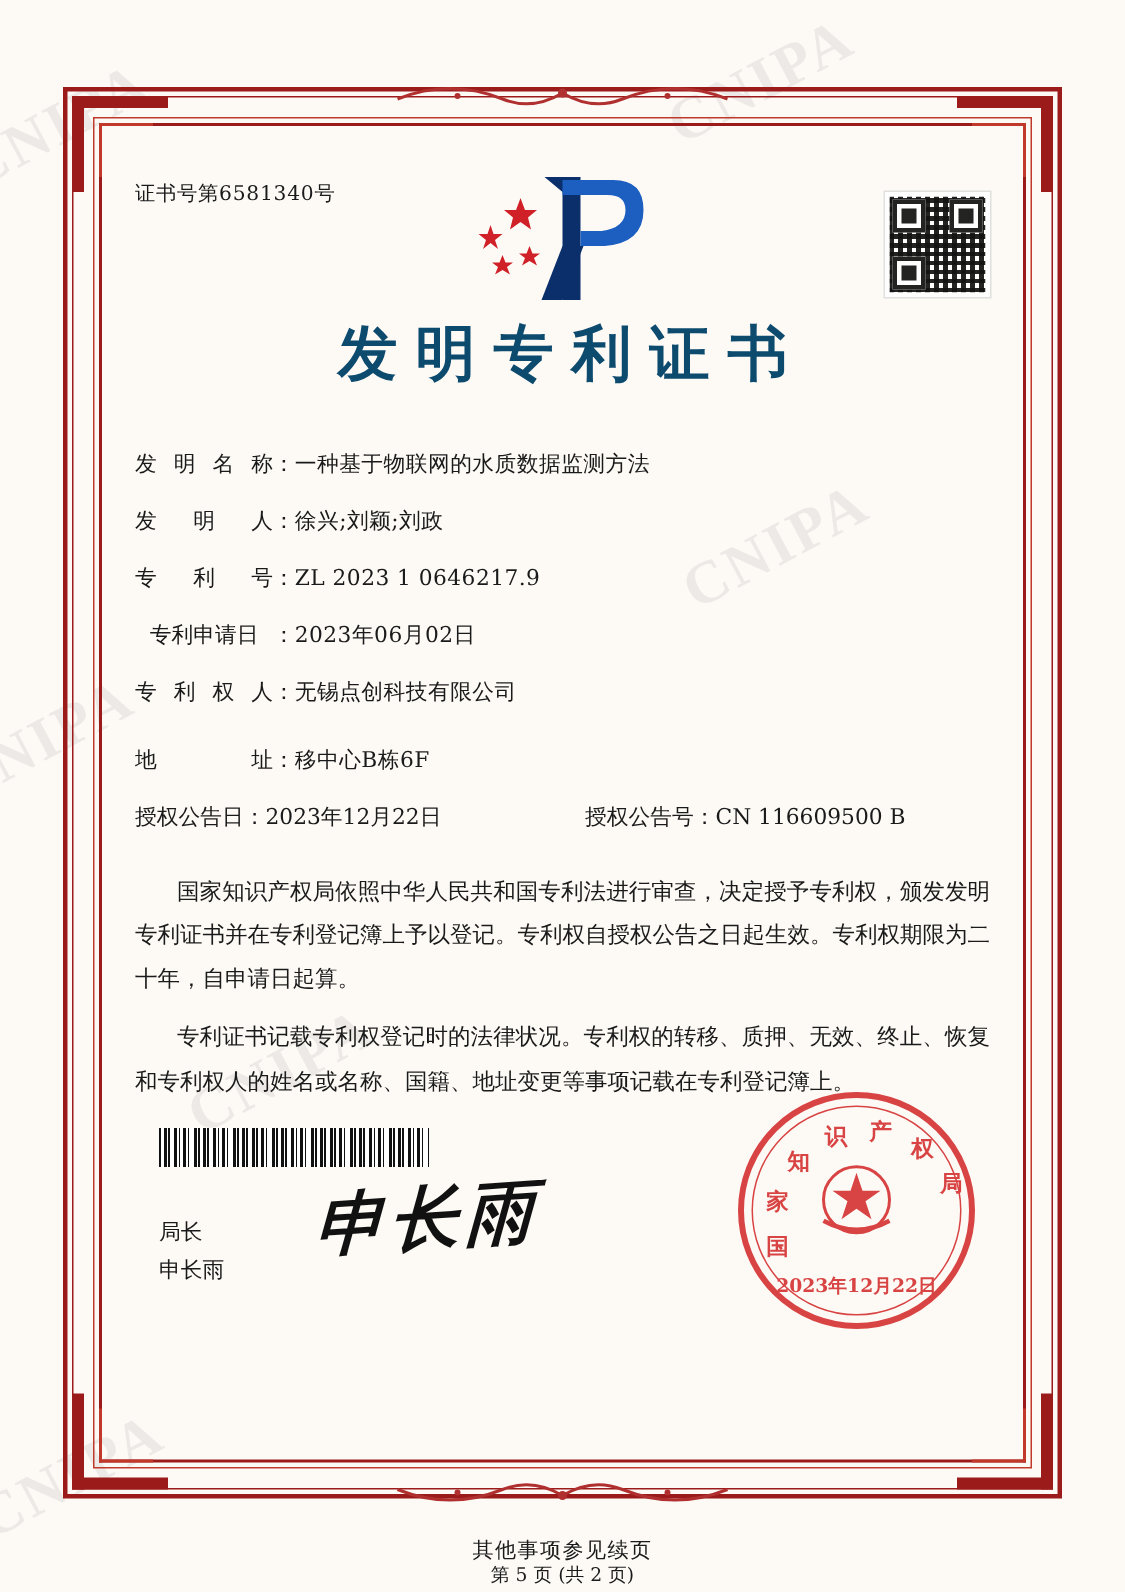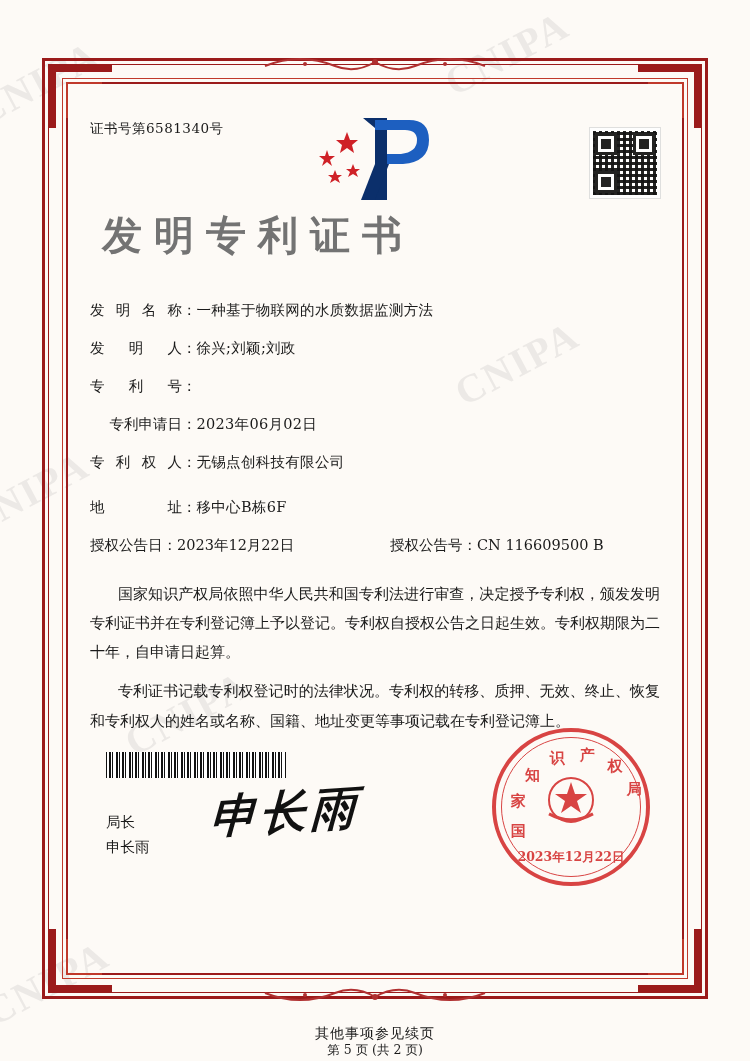--- a/index.html
+++ b/index.html
@@ -156,25 +156,25 @@
   }
 
   .logo-wrap {
     display: flex;
     justify-content: center;
     margin-top: -22px;
     height: 86px;
   }
 
   .title {
-    text-align: left;
+    text-align: center;
     font-size: 40px;
     font-weight: 700;
     letter-spacing: 12px;
-    color: #737373;
+    color: #0c4a6e;
     margin: 6px 0 5px 0;
     text-indent: 12px;
     font-family: "DejaVu Serif", "Liberation Serif", serif;
   }
 
   .fields {
     margin-top: 40px;
     font-size: 14.5px;
     line-height: 1.1;
   }
@@ -423,24 +423,25 @@
         <div class="field-value">徐兴;刘颖;刘政</div>
       </div>
 
       <div class="field-row">
         <div class="field-label">
           <span>专</span>
           <span>利</span>
           <span>号</span>
         </div>
         <div class="field-colon">：</div>
+        <div class="field-value">ZL 2023 1 0646217.9</div>
       </div>
 
       <div class="field-row">
-        <div class="field-label" style="justify-content:flex-end;font-family:Liberation Serif, serif;">
+        <div class="field-label" style="justify-content:center;font-family:Liberation Serif, serif;">
           <span>专利申请日</span>
         </div>
         <div class="field-colon">：</div>
         <div class="field-value">2023年06月02日</div>
       </div>
 
       <div class="field-row">
         <div class="field-label">
           <span>专</span>
           <span>利</span>

